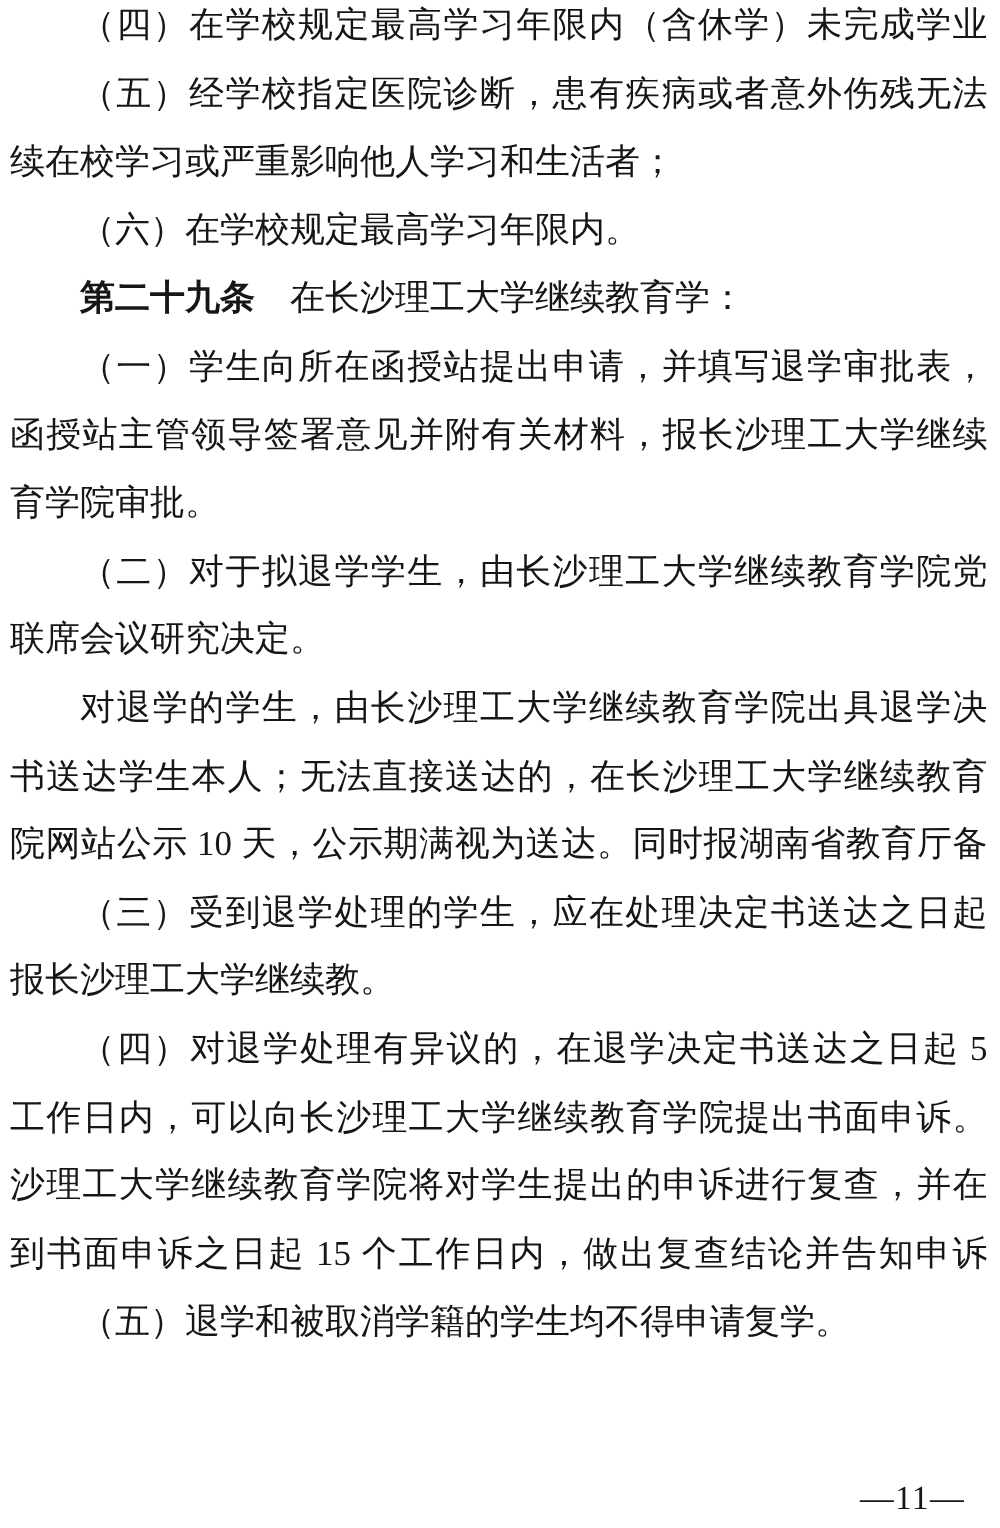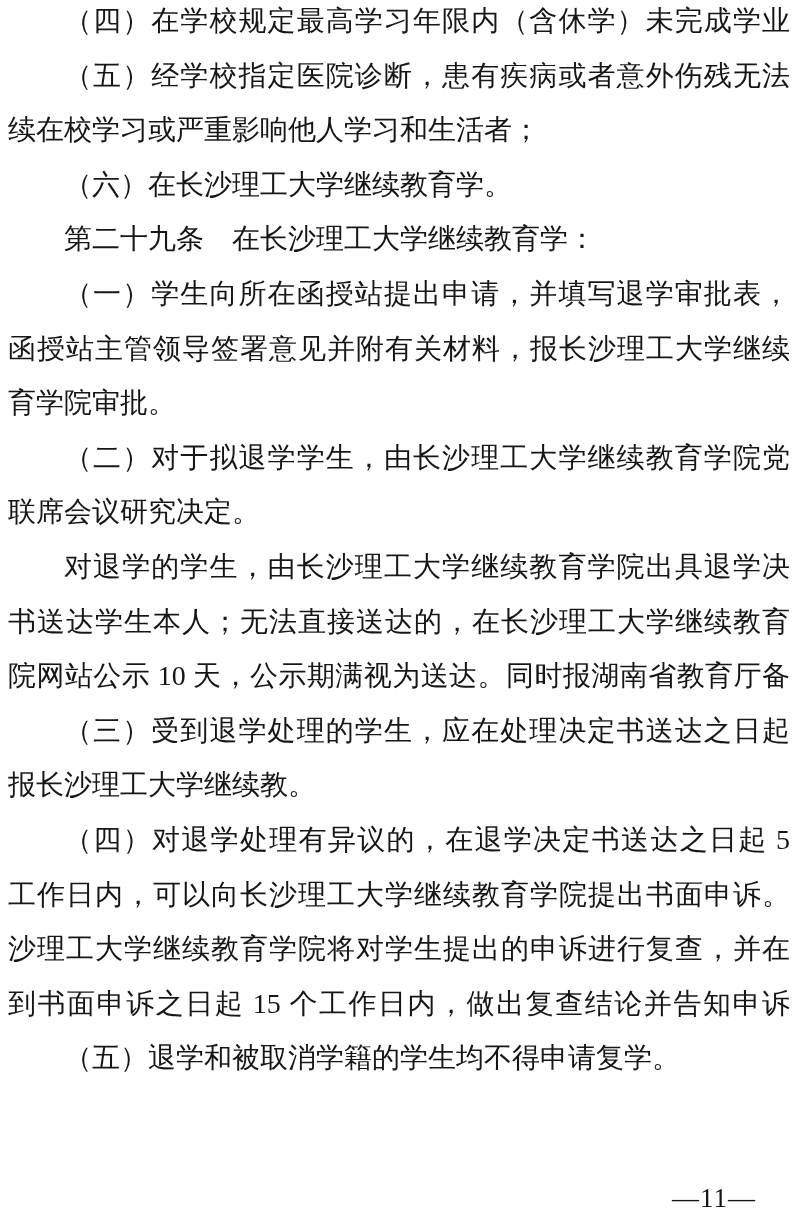--- a/index.html
+++ b/index.html
@@ -31,39 +31,39 @@
   .fill {
     white-space: normal;
     text-align: justify;
     text-align-last: justify;
     overflow: hidden;
   }
   .indent {
     text-indent: 2em;
   }
   .article-term {
-    font-weight: normal;
+    font-weight: bold;
   }
   .page-num {
     position: absolute;
     top: 1182px;
-    right: 44px;
+    right: 28px;
     font-size: 27px;
     line-height: 32px;
     letter-spacing: 1px;
   }
 </style>
 </head>
 <body>
 
 <div class="doc">
   <div class="line indent fill">（四）在学校规定最高学习年限内（含休学）未完成学业者；</div>
   <div class="line indent fill">（五）经学校指定医院诊断，患有疾病或者意外伤残无法继</div>
   <div class="line">续在校学习或严重影响他人学习和生活者；</div>
-  <div class="line indent">（六）在长沙理工大学继续教育学。</div>
+  <div class="line indent">（六）在学校规定最高学习年限内。</div>
   <div class="line indent"><span class="article-term">第二十九条</span><span>　在长沙理工大学继续教育学：</span></div>
   <div class="line indent fill">（一）学生向所在函授站提出申请，并填写退学审批表，由</div>
   <div class="line fill">函授站主管领导签署意见并附有关材料，报长沙理工大学继续教</div>
   <div class="line">育学院审批。</div>
   <div class="line indent fill">（二）对于拟退学学生，由长沙理工大学继续教育学院党政</div>
   <div class="line">联席会议研究决定。</div>
   <div class="line indent fill">对退学的学生，由长沙理工大学继续教育学院出具退学决定</div>
   <div class="line fill">书送达学生本人；无法直接送达的，在长沙理工大学继续教育学</div>
   <div class="line fill">院网站公示 10 天，公示期满视为送达。同时报湖南省教育厅备案。</div>
   <div class="line indent fill">（三）受到退学处理的学生，应在处理决定书送达之日起两</div>

